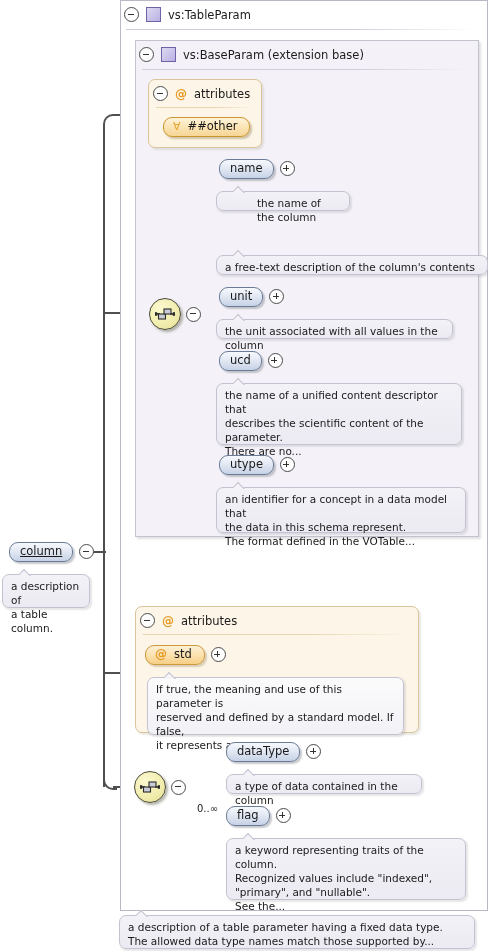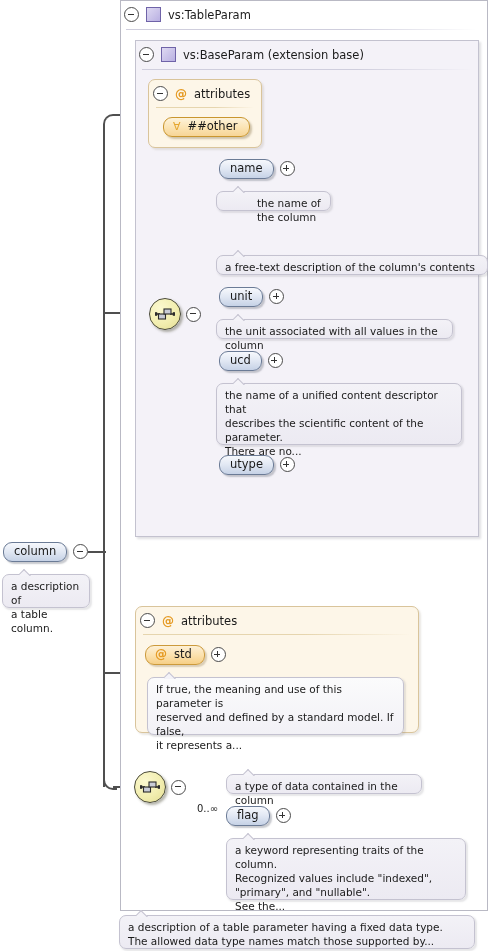--- a/index.html
+++ b/index.html
@@ -291,21 +291,21 @@
         <rect x="14" y="10" width="7" height="5" fill="#c9ccd6" stroke="#2b2b2b" stroke-width="1.1"></rect>
       </svg>
     </span>
     <span class="toggle"></span>
   </div>
 
   <div class="node" style="left:219px; top:159px;justify-content:flex-end;">
     <span class="pill">name</span>
     <span class="toggle plus"></span>
   </div>
-  <div class="bubble" style="left:216px; top:191px; width:115px; height:20px;padding-left:40px;"><span class="tail" style="left:16px;"></span>the name of the column</div>
+  <div class="bubble" style="left:216px; top:191px; width:134px; height:20px;padding-left:40px;"><span class="tail" style="left:16px;"></span>the name of the column</div>
 
   <div class="bubble" style="left:216px; top:255px; width:272px; height:20px;"><span class="tail" style="left:16px;"></span>a free-text description of the column's contents</div>
 
   <div class="node" style="left:219px; top:287px;">
     <span class="pill">unit</span>
     <span class="toggle plus"></span>
   </div>
   <div class="bubble" style="left:216px; top:319px; width:237px; height:20px;"><span class="tail" style="left:16px;"></span>the unit associated with all values in the column</div>
 
   <div class="node" style="left:219px; top:351px;text-align:center;">
@@ -314,22 +314,25 @@
   </div>
   <div class="bubble" style="left:216px; top:383px; width:246px; height:62px;"><span class="tail" style="left:16px;"></span>the name of a unified content descriptor that
 describes the scientific content of the
 parameter.
 There are no...</div>
 
   <div class="node" style="left:219px; top:455px;">
     <span class="pill">utype</span>
     <span class="toggle plus"></span>
   </div>
-
-  <div class="node" style="left:3px; top:542px;">
+  <div class="bubble" style="left:216px; top:487px; width:250px; height:46px;"><span class="tail" style="left:16px;"></span>an identifier for a concept in a data model that
+the data in this schema represent.
+The format defined in the VOTable...</div>
+
+  <div class="node" style="left:9px; top:542px;text-decoration:underline;">
     <span class="pill">column</span>
     <span class="toggle"></span>
   </div>
   <div class="bubble" style="left:2px; top:574px; width:88px; height:34px;"><span class="tail" style="left:16px;"></span>a description of
 a table column.</div>
 
 
   <div class="attbox" style="left:135px; top:606px; width:284px; height:127px;"></div>
   <div class="attbox-title" style="left:140px; top:613px;">
     <span class="toggle"></span>
@@ -356,20 +359,24 @@
         <line x1="20" y1="15" x2="24" y2="15" stroke="#2b2b2b" stroke-width="1.6"></line>
         <rect x="5" y="13.2" width="2.2" height="3.6" fill="#2b2b2b"></rect>
         <rect x="22.8" y="13.2" width="2.2" height="3.6" fill="#2b2b2b"></rect>
         <rect x="8.5" y="15" width="7" height="5" fill="#c9ccd6" stroke="#2b2b2b" stroke-width="1.1"></rect>
         <rect x="14" y="10" width="7" height="5" fill="#c9ccd6" stroke="#2b2b2b" stroke-width="1.1"></rect>
       </svg>
     </span>
     <span class="toggle"></span>
   </div>
 
+  <div class="node" style="left:226px; top:742px;">
+    <span class="pill">dataType</span>
+    <span class="toggle plus"></span>
+  </div>
   <div class="bubble" style="left:226px; top:774px; width:196px; height:20px;"><span class="tail" style="left:16px;"></span>a type of data contained in the column</div>
 
   <div class="card" style="left:197px; top:803px;">0..∞</div>
   <div class="node" style="left:226px; top:806px;">
     <span class="pill">flag</span>
     <span class="toggle plus"></span>
   </div>
   <div class="bubble" style="left:119px; top:915px; width:356px; height:34px;"><span class="tail" style="left:16px;"></span>a description of a table parameter having a fixed data type.
 The allowed data type names match those supported by...</div>
 

